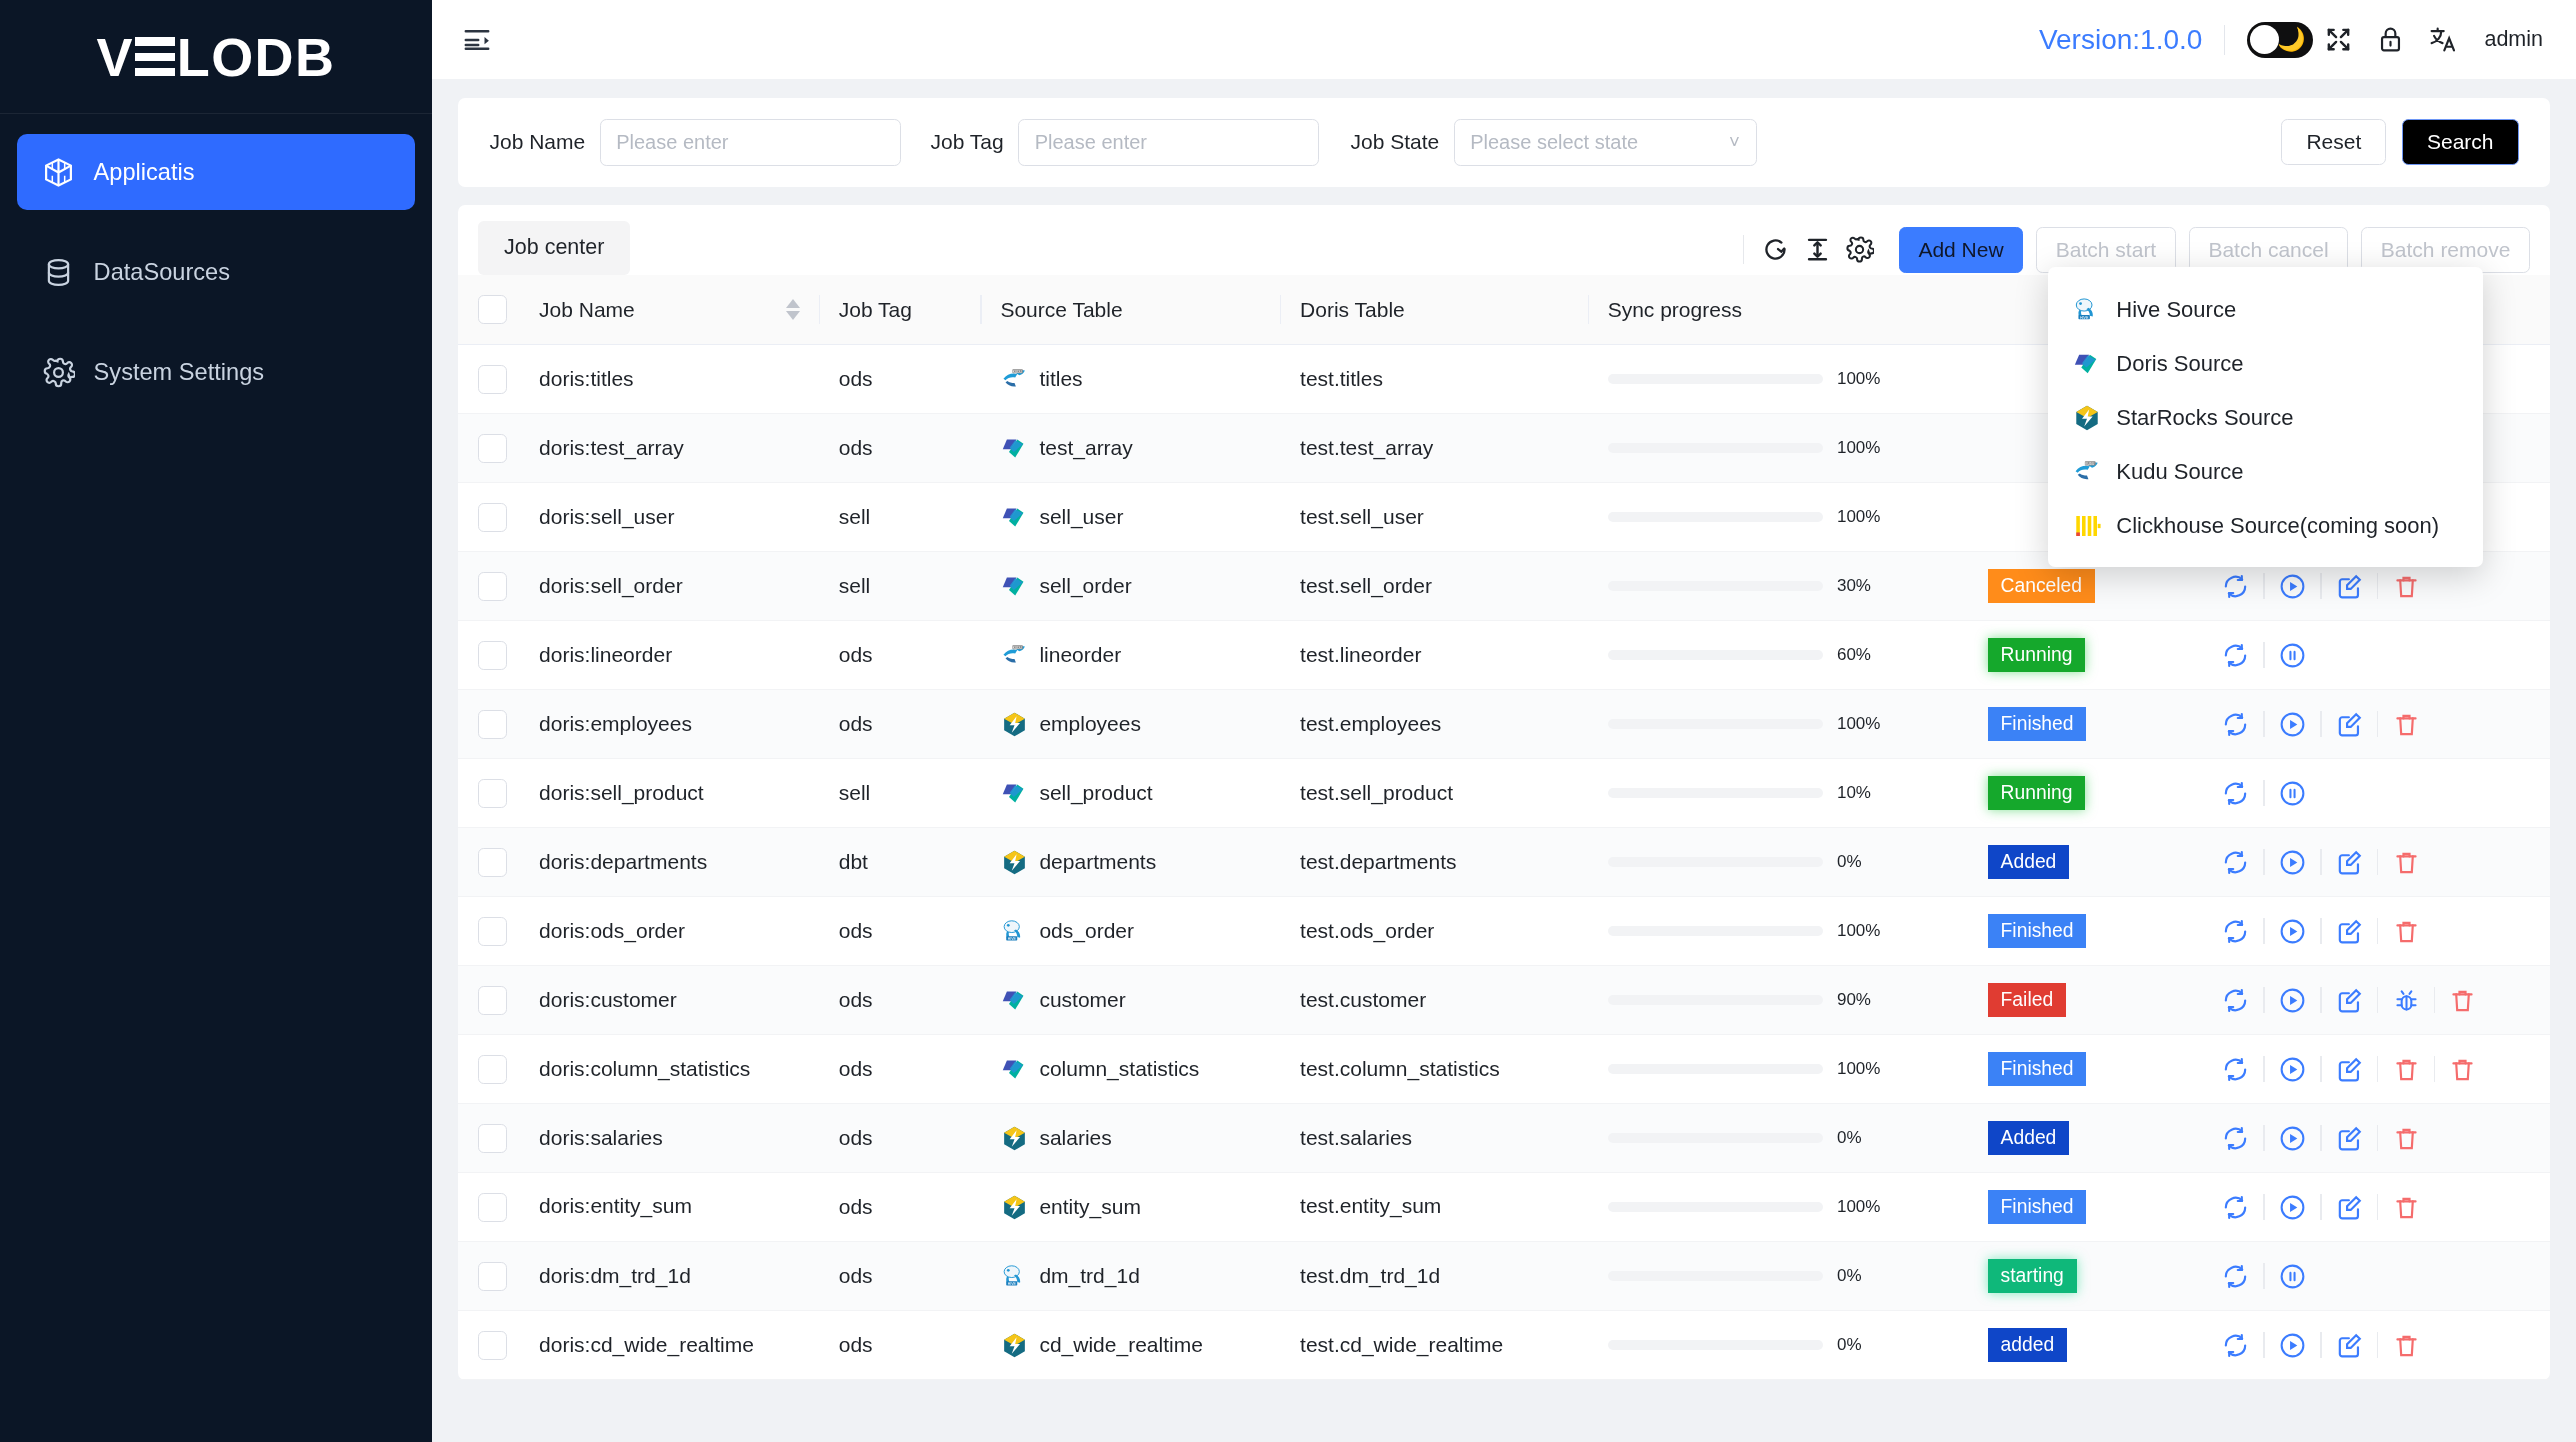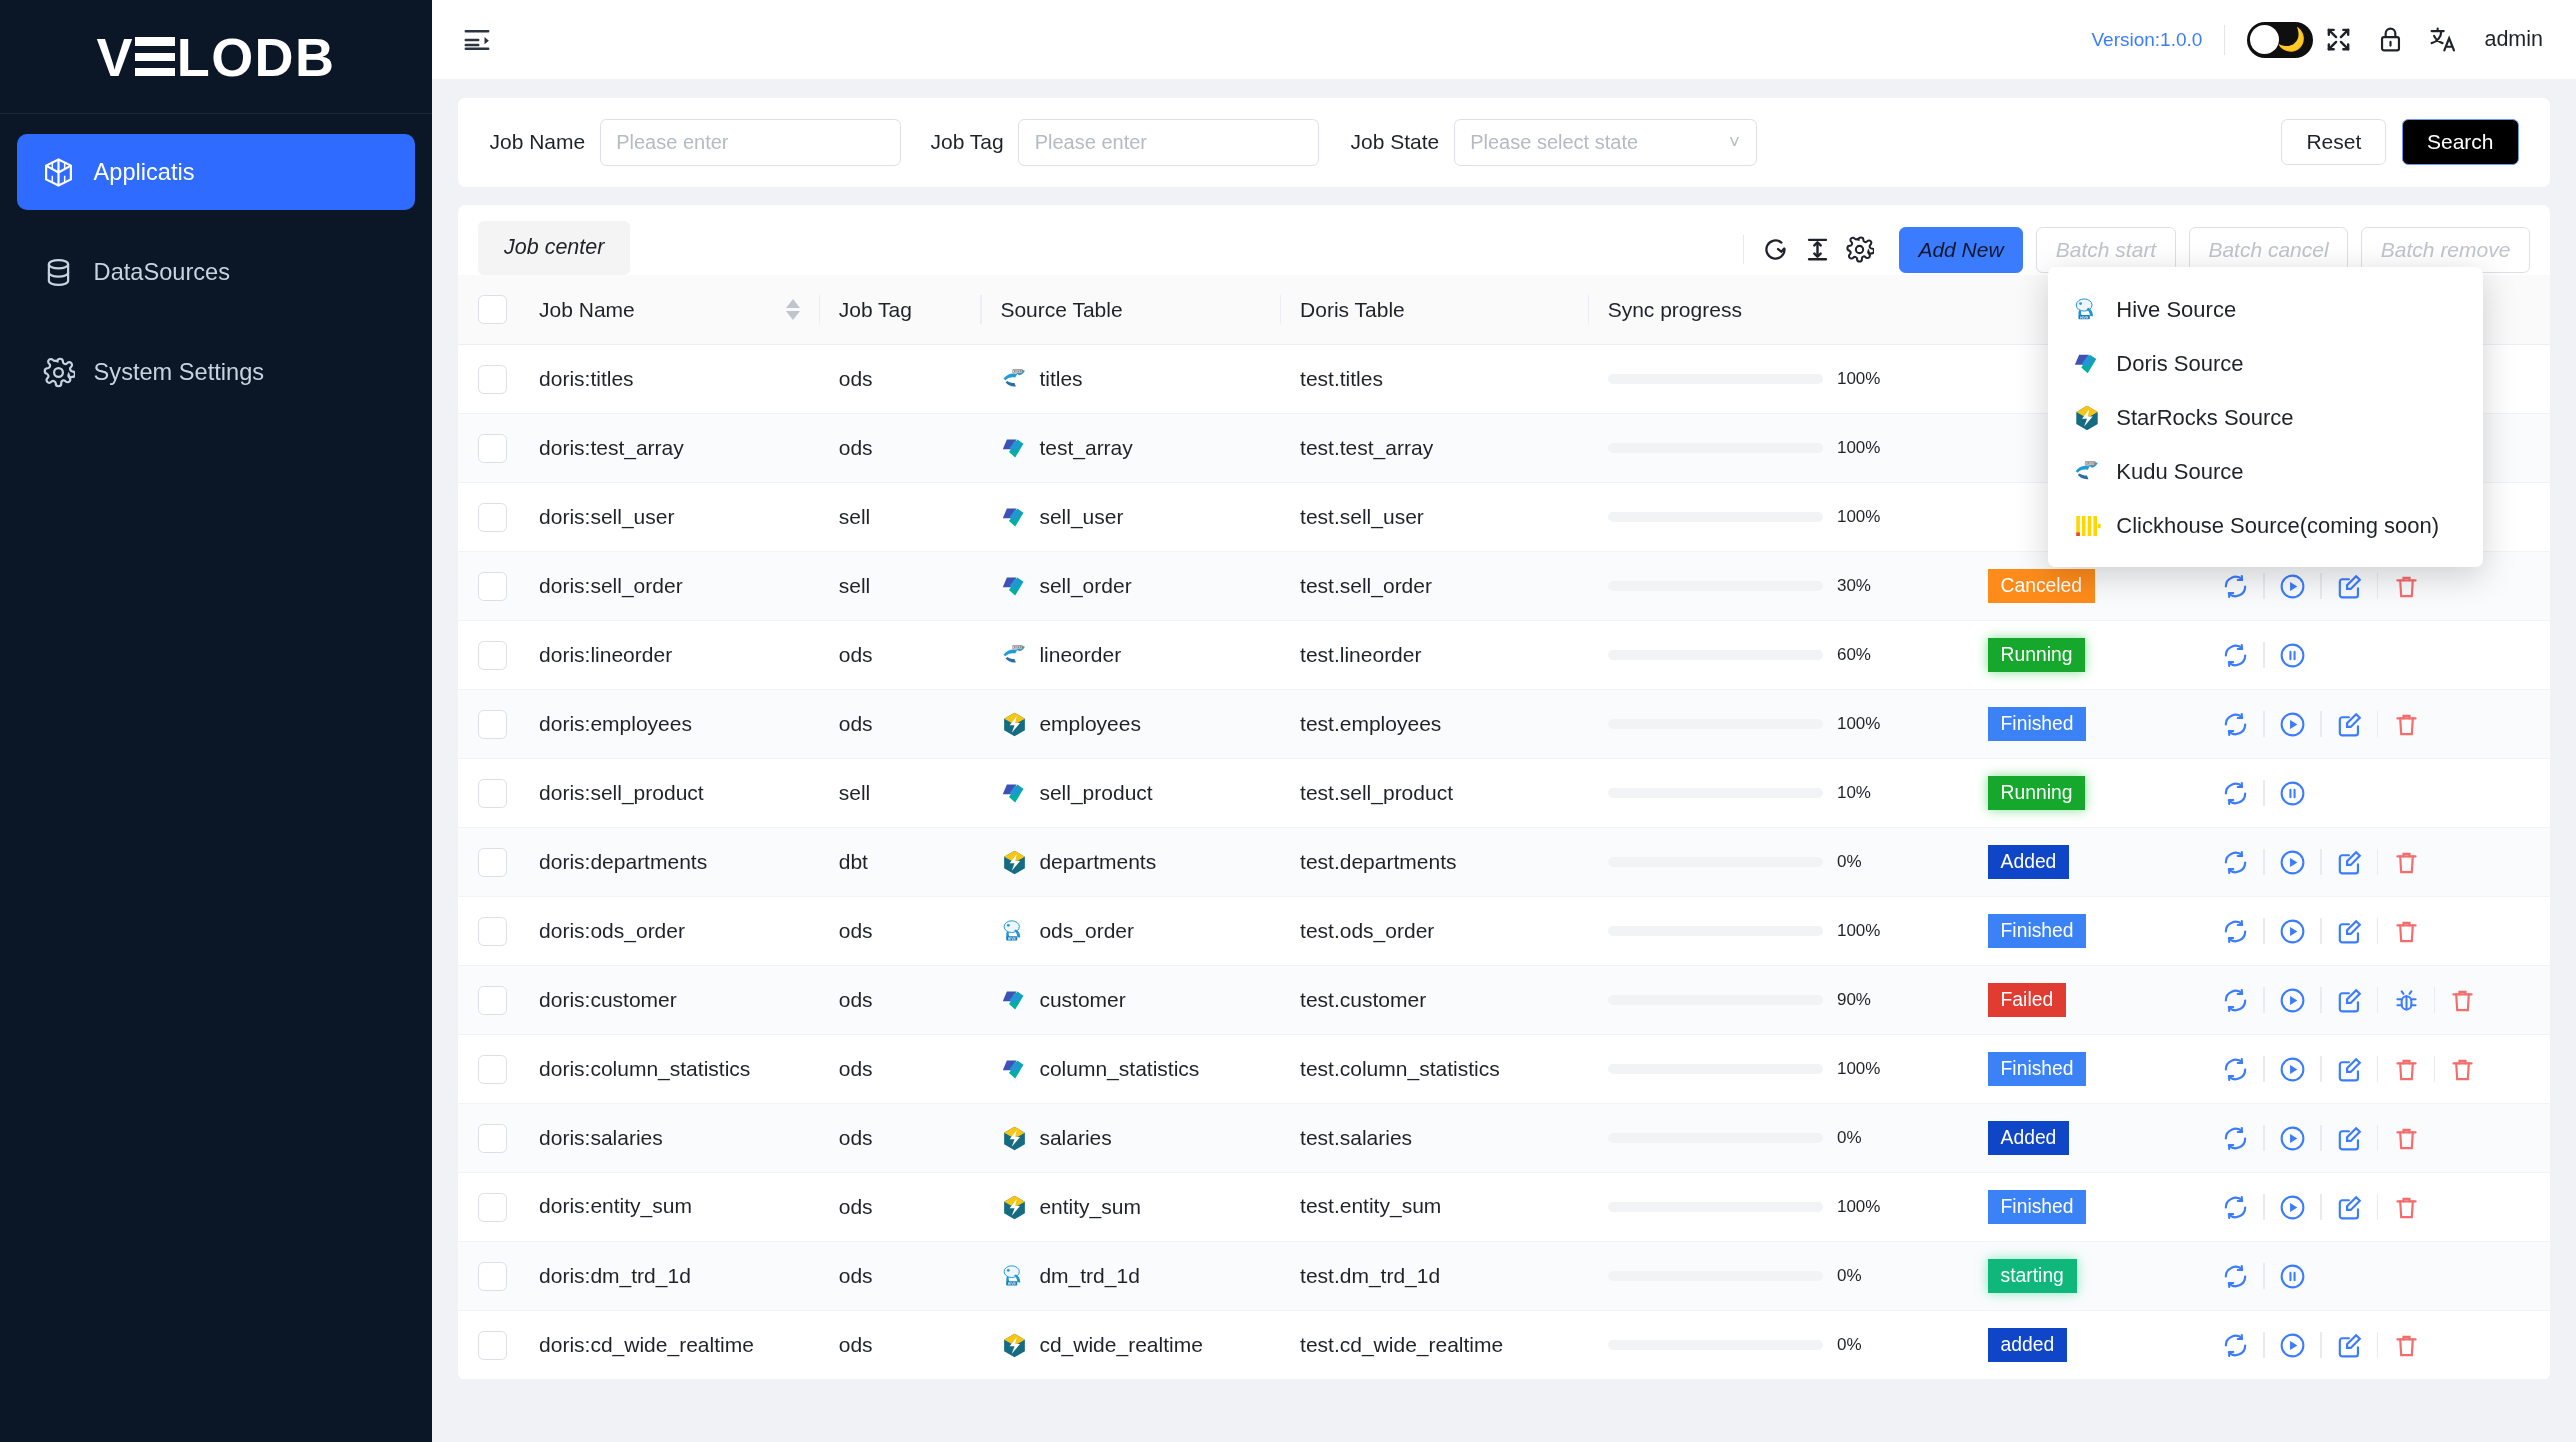--- a/index.html
+++ b/index.html
@@ -50,21 +50,21 @@
 
   
   .main { flex:1; height:1443px; display:flex; flex-direction:column; background:#f0f2f5; min-width:0; }
 
   .topbar {
     height:79px; background:#fff; display:flex; align-items:center;
     padding:0 33px 0 26px; flex:0 0 79px;
   }
   .fold-btn { width:37px; height:37px; display:flex; align-items:center; justify-content:center; cursor:pointer; }
   .topbar-right { margin-left:auto; display:flex; align-items:center; gap:0; }
-  .version { color:#3b7cff; font-size:19px; margin-right:21.5px; }
+  .version { color:#3b7cff; font-size:28px; margin-right:21.5px; }
   .vdiv { width:1.4px; height:30px; background:#e3e6ec; margin-right:21.5px; }
   .theme-toggle {
     width:66px; height:36px; background:#0f0f10; border-radius:18.6px;
     display:flex; align-items:center; padding:0 3.6px; cursor:pointer; position:relative;
   }
   .theme-knob { width:29px; height:29px; border-radius:50%; background:#fff; }
   .theme-moon { position:absolute; right:6.4px; top:5.7px; font-size:23px; line-height:24px; color:#ffd33d; }
   .tb-icon { width:52px; height:40px; display:flex; align-items:center; justify-content:center; cursor:pointer; }
   .tb-icon svg { width:29px; height:29px; }
   .admin { font-size:21.5px; color:#1f2329; margin-left:15.7px; }
@@ -93,21 +93,21 @@
   .f-actions { margin-left:auto; display:flex; gap:15.7px; }
   .btn {
     height:46px; padding:0 24px; border-radius:6.4px; font-size:21px;
     display:flex; align-items:center; justify-content:center; cursor:pointer;
     border:0.7px solid #dcdfe6; background:#fff; color:#1f2329;
     font-family:"Liberation Sans", sans-serif;
   }
   .btn.primary { background:#000000; border-color:#6d96f5; color:#fff; }
 
   .table-card { background:#fff; border-radius:7.2px; position:relative; }
-  .tabs-row { display:flex; align-items:flex-start; padding:15.7px 20px 0 20px; position:relative;font-style:italic; }
+  .tabs-row { display:flex; align-items:flex-start; padding:15.7px 20px 0 20px; position:relative; }
   .tab {
     background:#f4f4f5; border-radius:5.7px; padding:0 26px; height:54px;
     display:flex; align-items:center; font-size:21.5px; color:#1f2329; cursor:pointer;
   }
   .tools {
     margin-left:auto; display:flex; align-items:center; gap:0; padding-top:5.7px;
   }
   .tool-div { width:1.4px; height:29px; background:#e6e8ec; margin:0 10px; }
   .tool-ic { width:42px; height:42px; display:flex; align-items:center; justify-content:center; cursor:pointer; }
   .tool-ic svg { width:29px; height:29px; }

